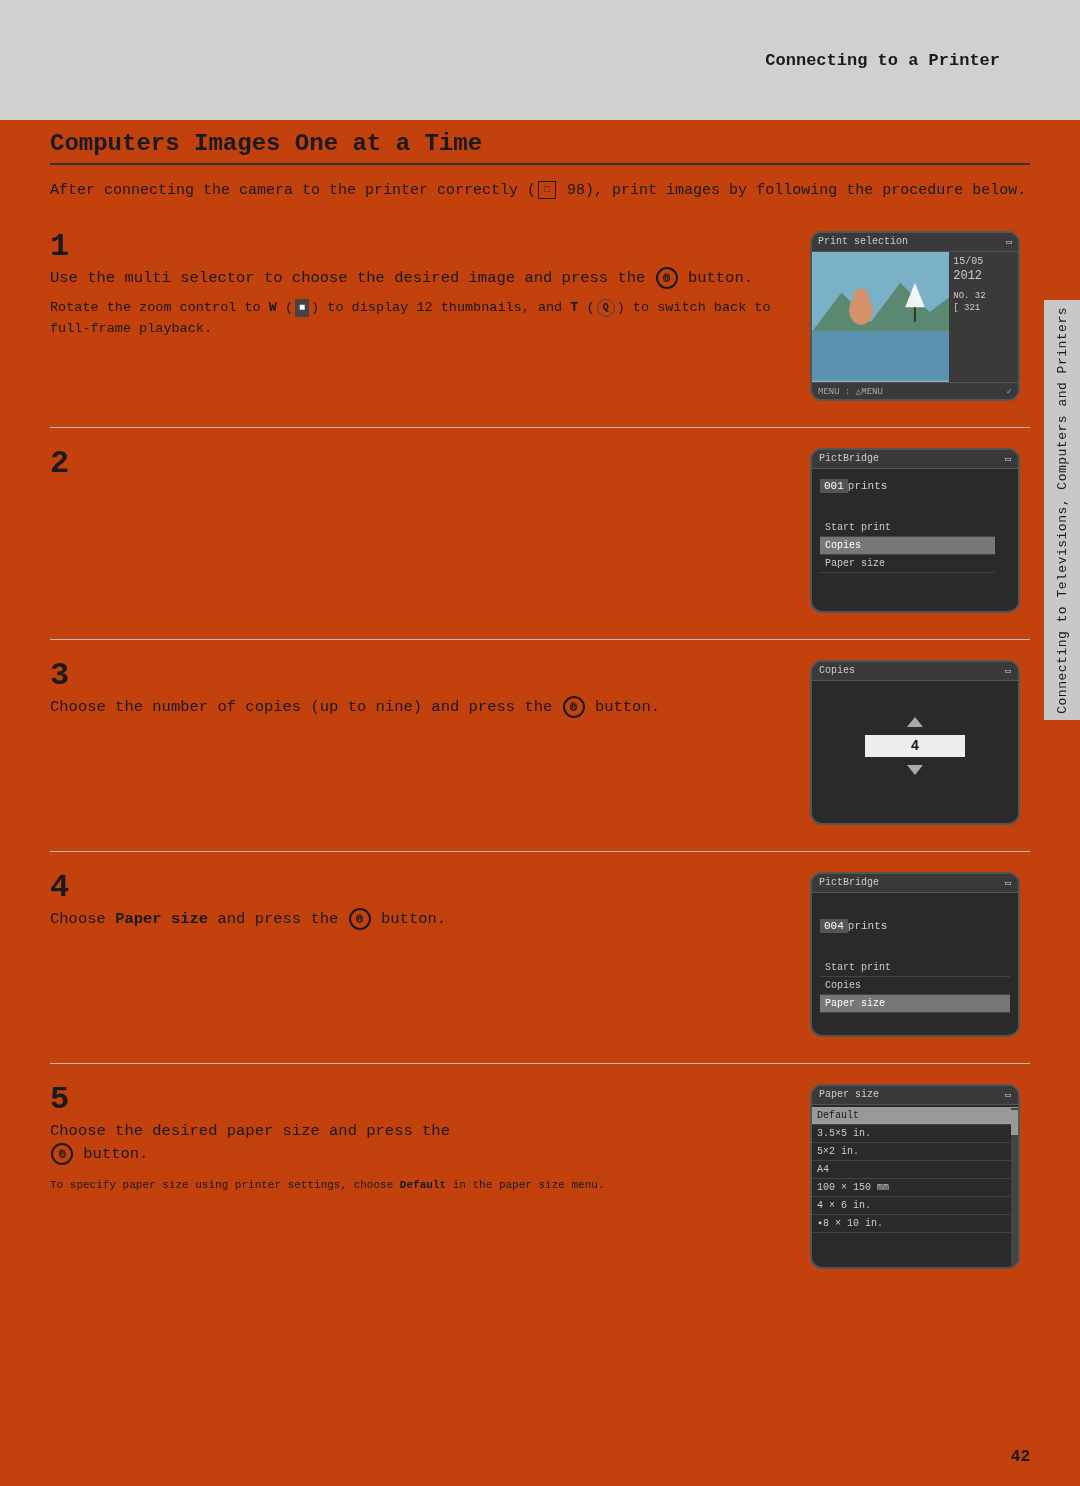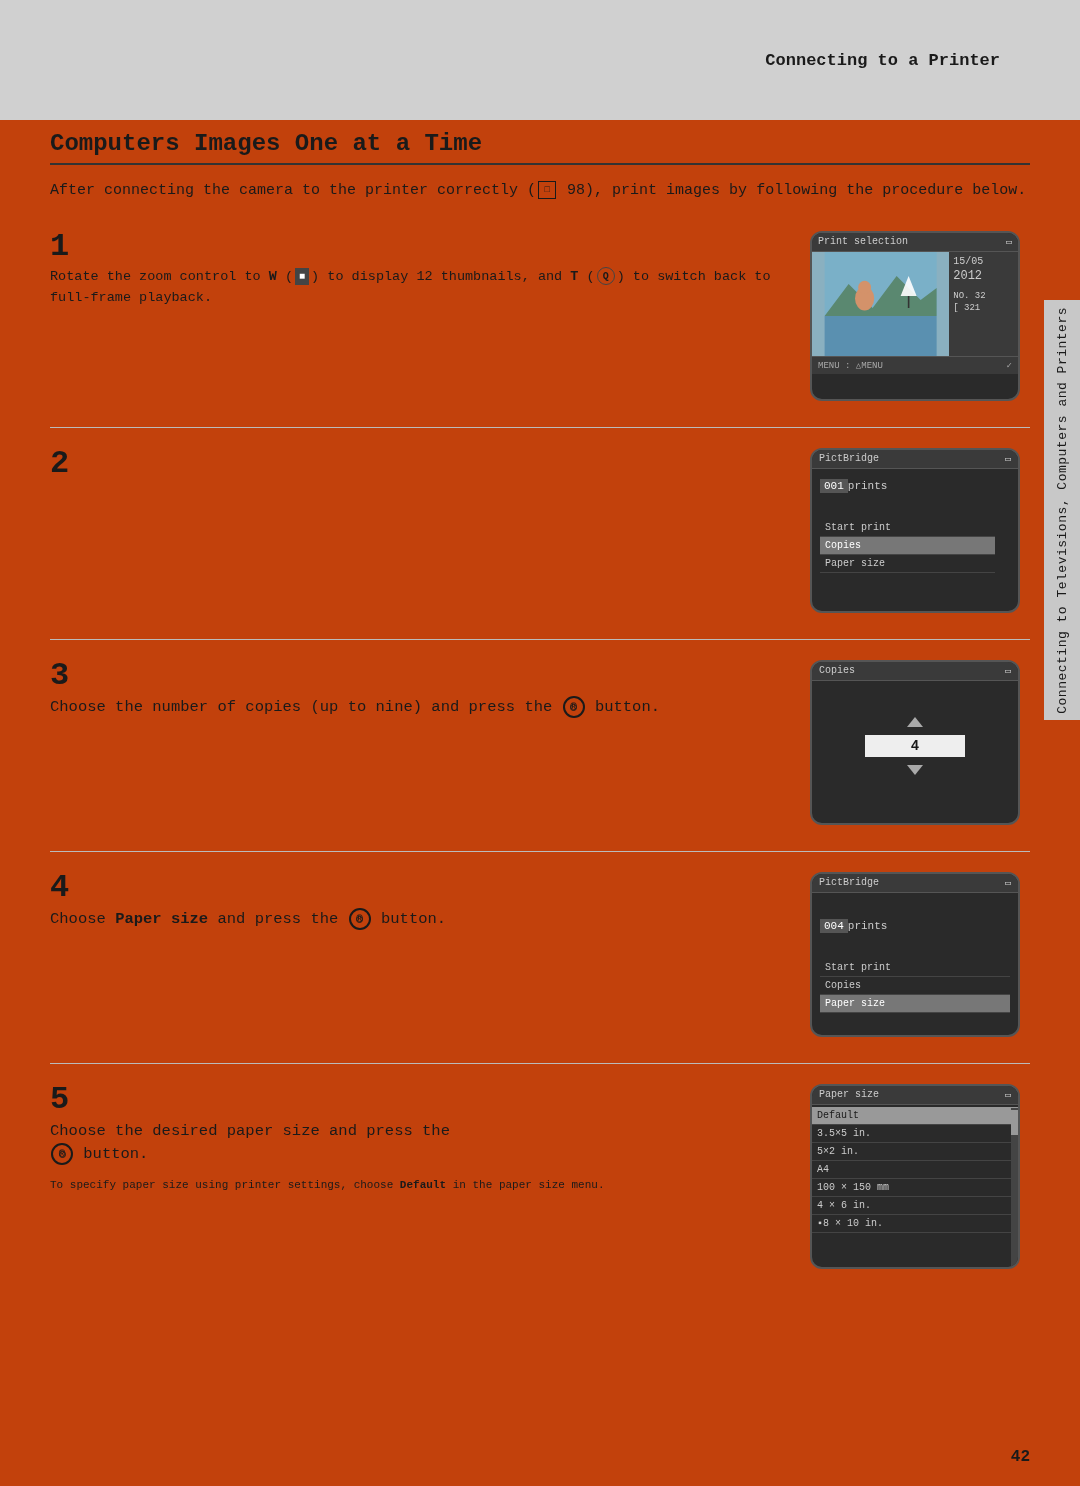--- a/index.html
+++ b/index.html
@@ -186,21 +186,21 @@
       padding: 3px 6px;
       display: flex;
       justify-content: space-between;
       font-size: 10px;
       color: #ccc;
       border-bottom: 1px solid #555;
     }
 
     .screen1-body {
       display: flex;
-      height: 104px;
+      height: 130px;
     }
 
     .screen1-photo {
       width: 140px;
       background: #8ab0c0;
       position: relative;
       overflow: hidden;
     }
 
     .photo-scene {
@@ -413,20 +413,24 @@
 
     <div class="page-title">Computers Images One at a Time</div>
 
     <div class="intro-paragraph">
       After connecting the camera to the printer correctly (<span class="ref-icon">□</span> 98), print images by following the procedure below.
     </div>
 
     <div class="step-row">
       <div class="step-left">
         <div class="step-number">1</div>
+        <div class="step-instruction">
+          Use the multi selector to choose the desired image and press the
+          <span class="ok-symbol">®</span> button.
+        </div>
         <div class="step-sub">
           Rotate the zoom control to <strong>W</strong> (<span class="w-symbol">■</span>) to display 12 thumbnails, and <strong>T</strong> (<span class="t-symbol">Q</span>) to switch back to full-frame playback.
         </div>
       </div>
       <div class="step-right">
         <div class="screen-mockup screen1">
           <div class="screen1-header">
             <span>Print selection</span>
             <span>▭</span>
           </div>

